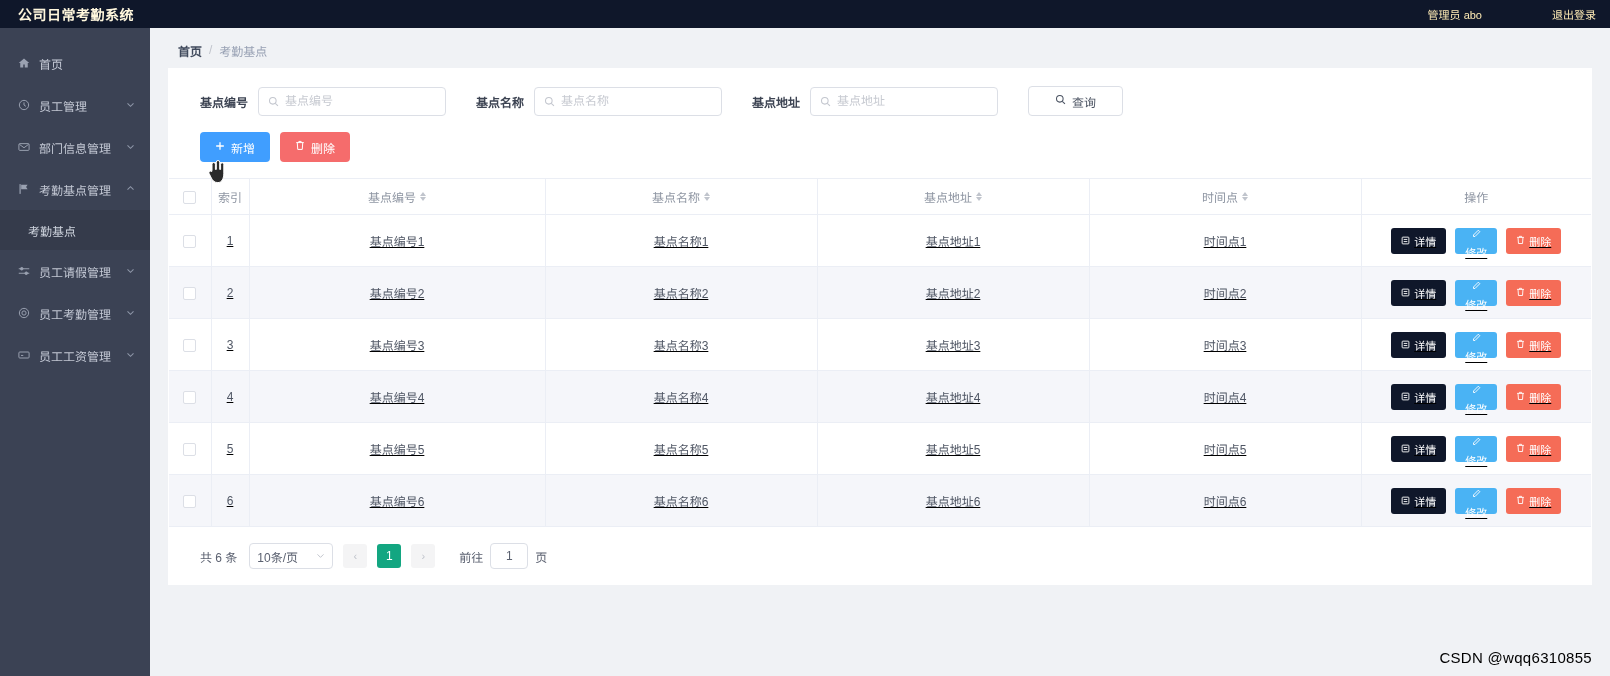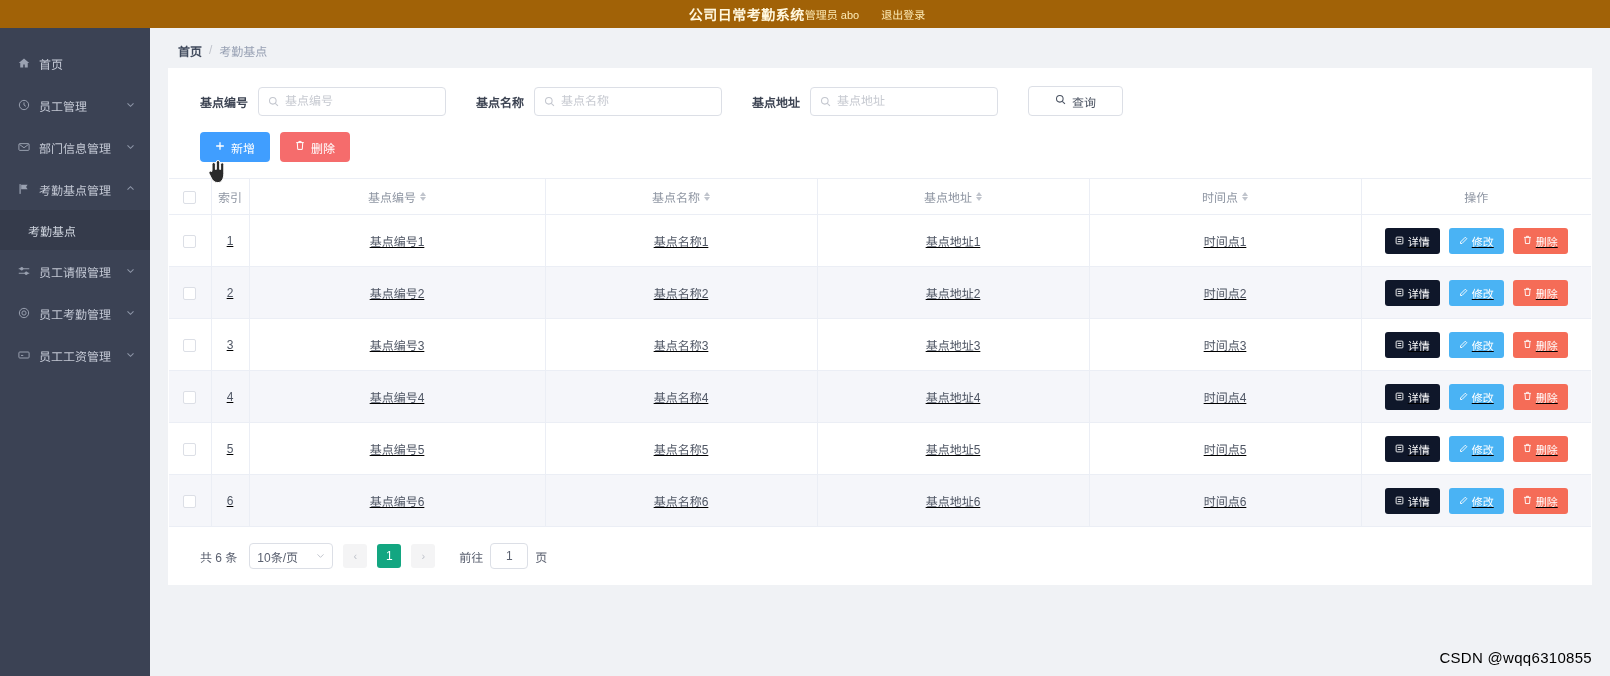--- a/index.html
+++ b/index.html
@@ -7,28 +7,28 @@
     width: 1610px; height: 676px;
     overflow: hidden;
     font-family: "Liberation Sans", "DejaVu Sans", sans-serif;
     background: #f0f2f5;
   }
   .app { position: relative; width: 1610px; height: 676px; display: flex; flex-direction: column; }
 
   
   .header {
     height: 28px; flex: 0 0 28px;
-    background: #a16207;
-    display: flex; align-items: center; justify-content: center;
+    background: #0f172a;
+    display: flex; align-items: center; justify-content: space-between;
     padding: 0 14px 0 18px;
     position: relative; z-index: 20;
   }
   .brand { font-size: 14px; font-weight: bold; color: #fff7dd; letter-spacing: .5px; }
   .header-right { display: flex; align-items: center; gap: 22px; font-size: 11px; color: #fdeab4; }
-  .header-right span { white-space: nowrap; }
+  .header-right span { white-space: nowrap; margin-left: 48px; }
 
   
   .body-wrap { flex: 1; display: flex; min-height: 0; }
 
   
   .sidebar {
     width: 150px; flex: 0 0 150px;
     background: #3b4254;
     padding-top: 14px;
     overflow: hidden;
@@ -161,21 +161,21 @@
   .sorters i.dn { border-top: 4px solid #c0c4cc; }
 
   .ops { display: flex; gap: 9px; justify-content: center; align-items: center; }
   .mini {
     height: 26px; padding: 0 10px; border: none; border-radius: 3px;
     font-size: 11px; color: #fff; cursor: pointer;
     display: inline-flex; align-items: center; gap: 4px;
     font-family: inherit;
   }
   .m-detail { background: #0f172a; }
-  .m-edit   { background: #4ab3f4; }
+  .m-edit   { background: #4ab3f4; flex-direction: column; }
   .m-del    { background: #f56c57; }
 
   
   .pager {
     display: flex; align-items: center; gap: 10px;
     padding: 16px 0 4px 32px;
     font-size: 12px; color: #5b6170;
   }
   .pg-total { margin-right: 2px; }
   .pg-select {

